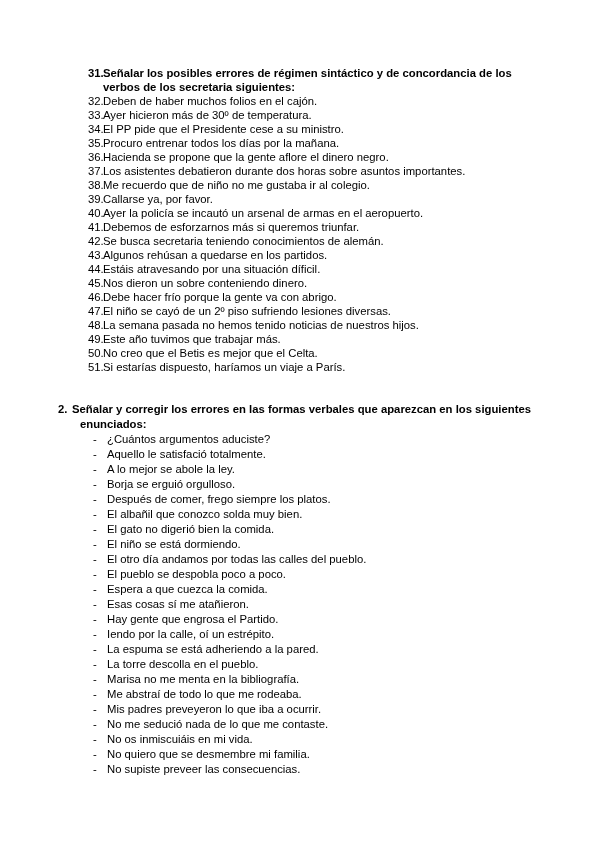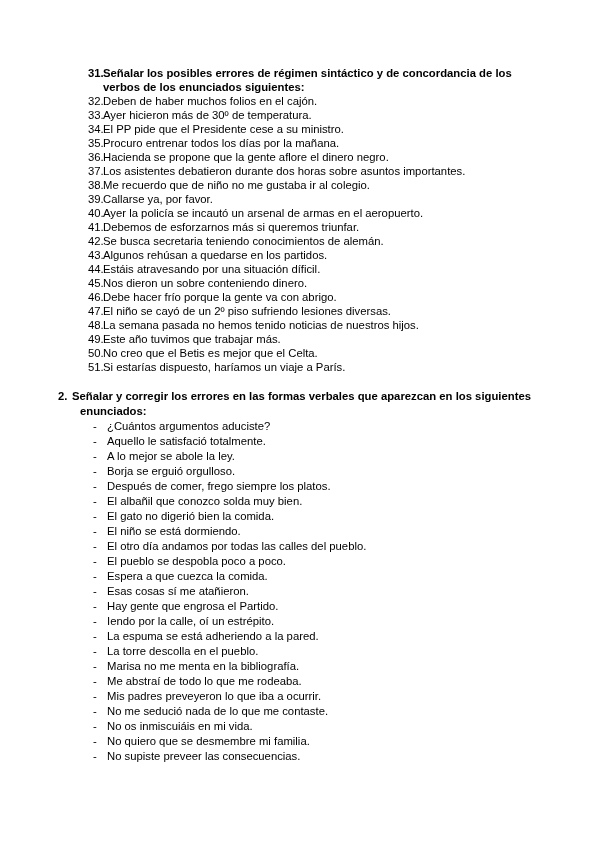--- a/index.html
+++ b/index.html
@@ -19,21 +19,21 @@
   }
   .sec1 {
     position: absolute;
     top: 66px;
     left: 88px;
     line-height: 14px;
     white-space: nowrap;
   }
   .sec2 {
     position: absolute;
-    top: 389px;
+    top: 402px;
     left: 58px;
     line-height: 15px;
     white-space: nowrap;
   }
   .b { font-weight: bold; }
   .inum {
     display: inline-block;
     width: 15px;
   }
   .h1-indent {
@@ -54,21 +54,21 @@
 </style>
 </head>
 <body>
 
 <div class="page">
 
   <div class="sec1">
     <div class="b">
       <span class="inum">31.</span><span>Señalar los posibles errores de régimen sintáctico y de concordancia de los</span>
     </div>
-    <div class="b h1-indent">verbos de los enunciados siguientes:</div>
+    <div class="b h1-indent">verbos de los secretaria siguientes:</div>
 
     <div><span class="inum">32.</span><span>Deben de haber muchos folios en el cajón.</span></div>
     <div><span class="inum">33.</span><span>Ayer hicieron más de 30º de temperatura.</span></div>
     <div><span class="inum">34.</span><span>El PP pide que el Presidente cese a su ministro.</span></div>
     <div><span class="inum">35.</span><span>Procuro entrenar todos los días por la mañana.</span></div>
     <div><span class="inum">36.</span><span>Hacienda se propone que la gente aflore el dinero negro.</span></div>
     <div><span class="inum">37.</span><span>Los asistentes debatieron durante dos horas sobre asuntos importantes.</span></div>
     <div><span class="inum">38.</span><span>Me recuerdo que de niño no me gustaba ir al colegio.</span></div>
     <div><span class="inum">39.</span><span>Callarse ya, por favor.</span></div>
     <div><span class="inum">40.</span><span>Ayer la policía se incautó un arsenal de armas en el aeropuerto.</span></div>

